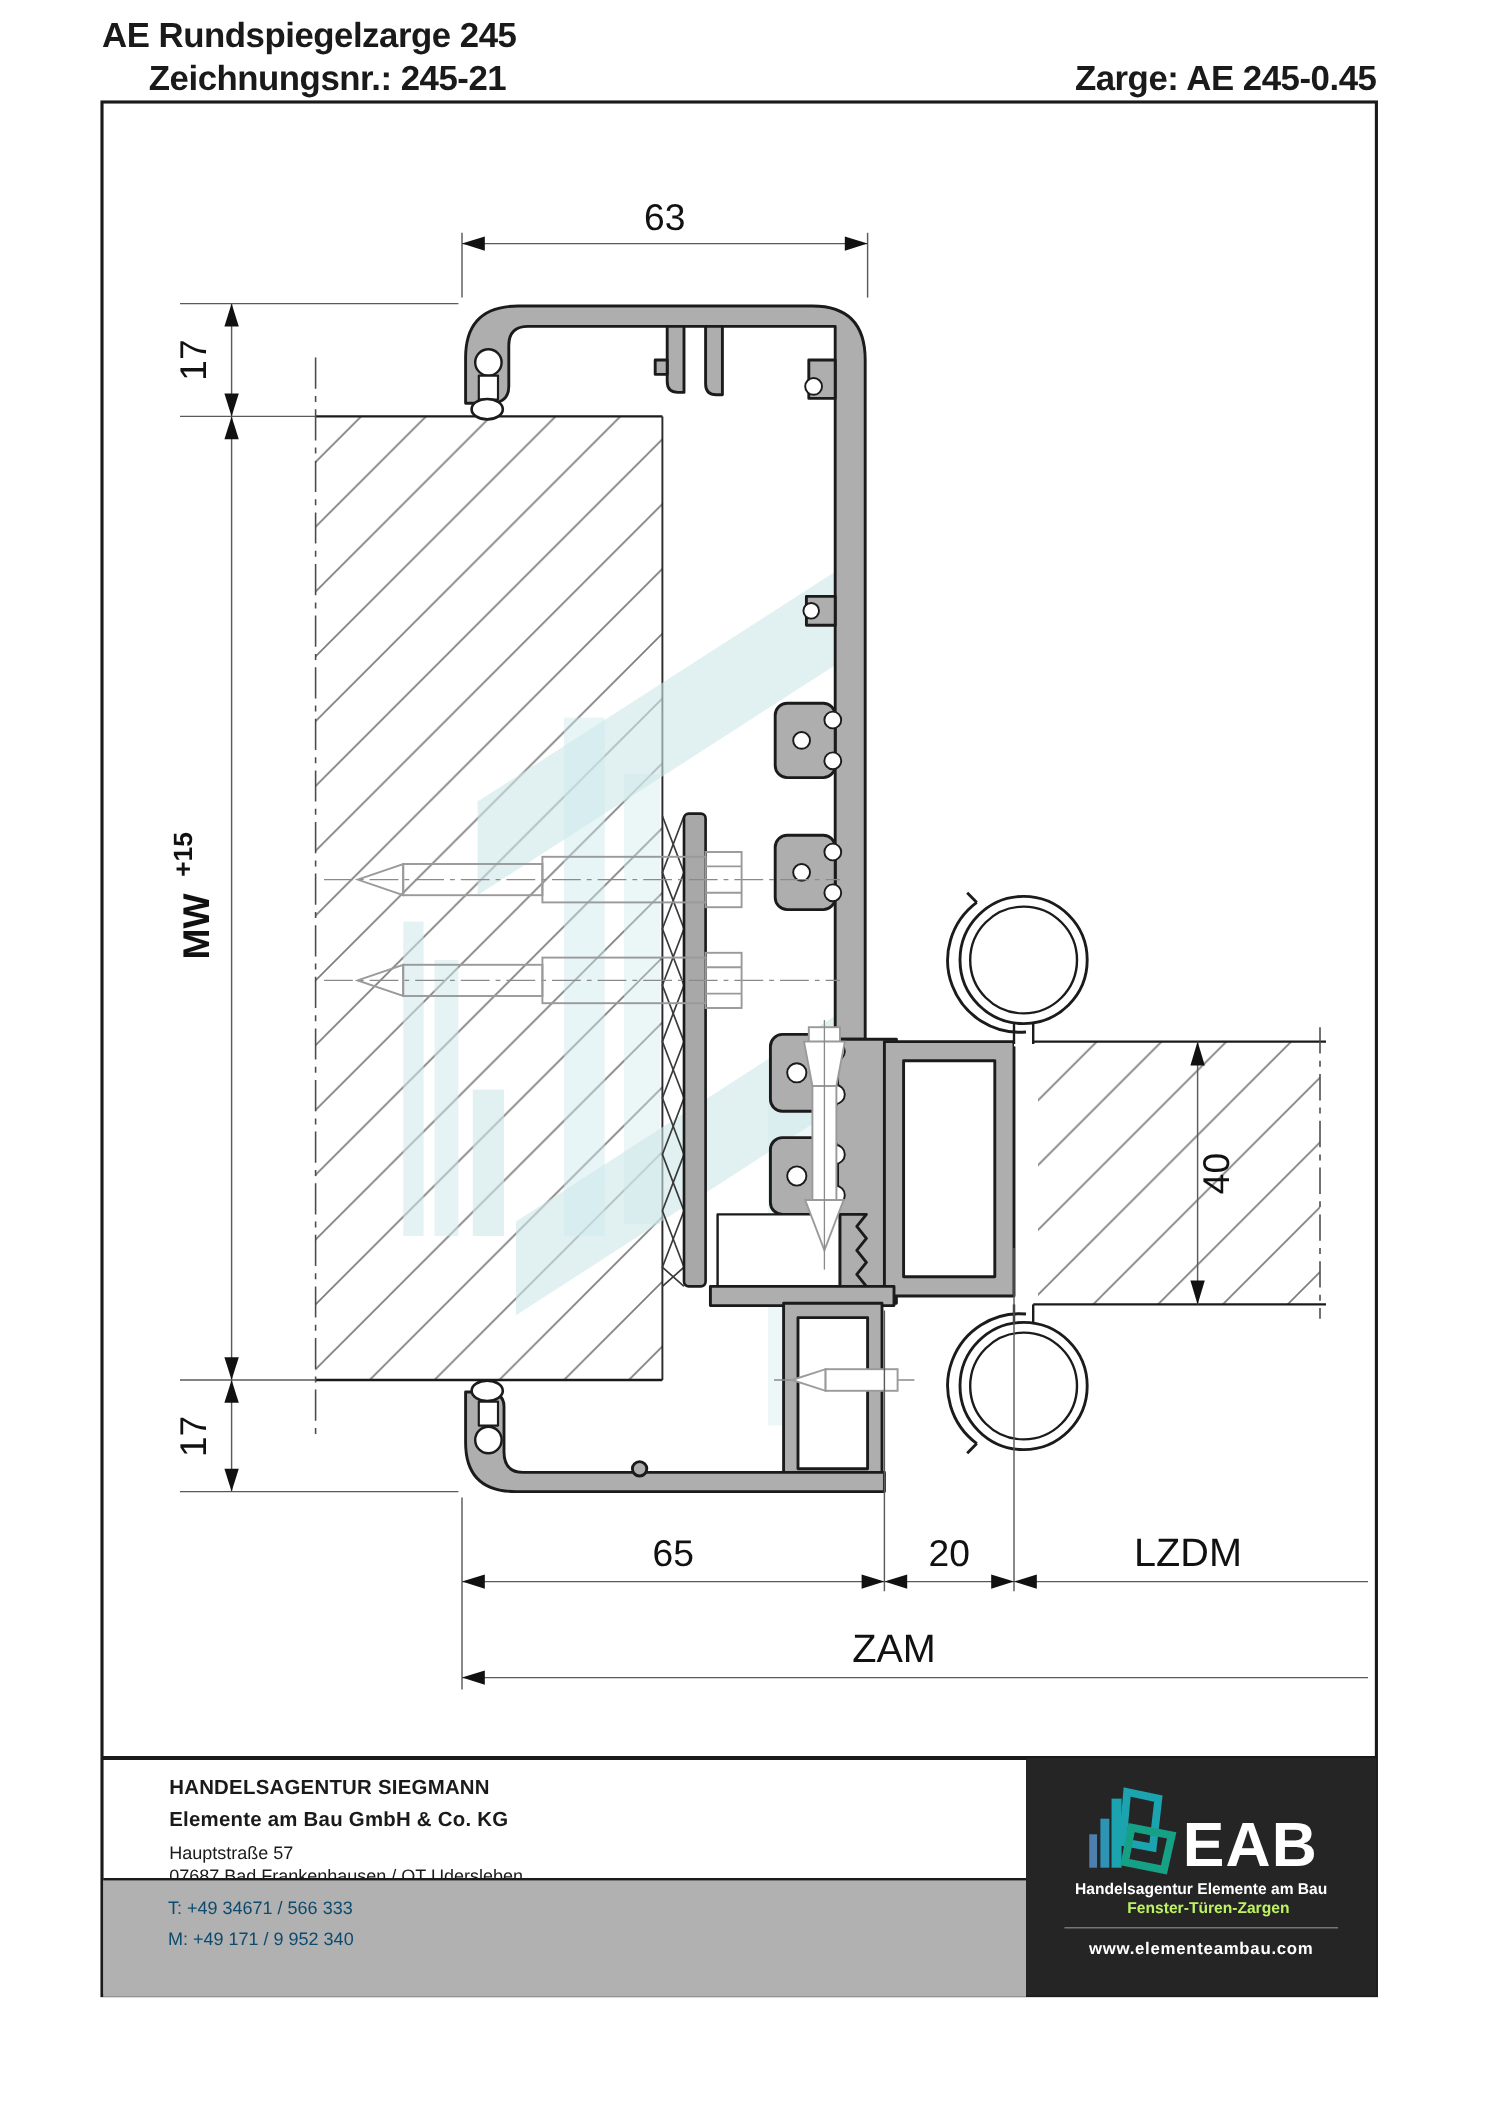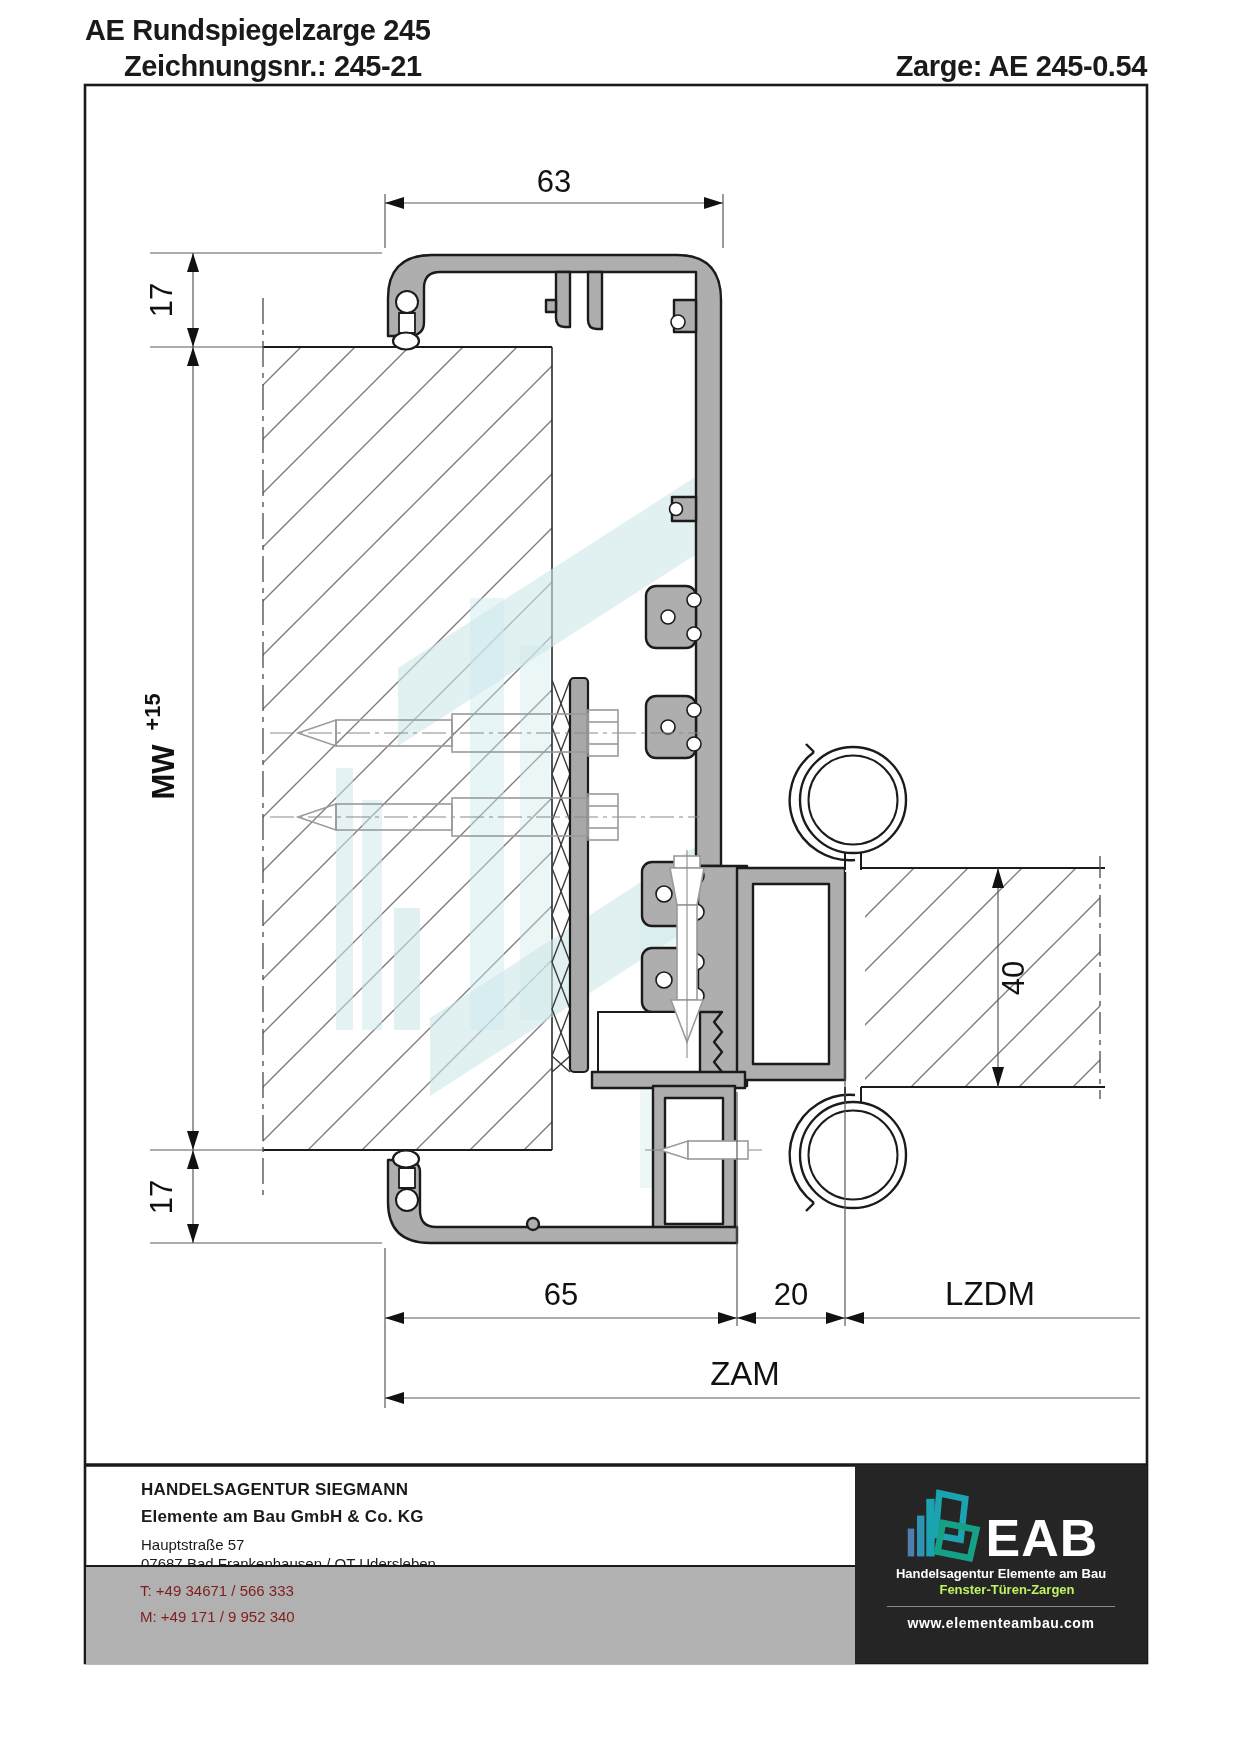--- a/index.html
+++ b/index.html
@@ -3,35 +3,35 @@
 <meta charset="utf-8">
 <style>
   html,body{margin:0;padding:0;background:#fff;}
   body{width:1240px;height:1754px;position:relative;font-family:"Liberation Sans",sans-serif;color:#1a1a1a;overflow:hidden;}
   .abs{position:absolute;}
   .hdr{font-size:29px;font-weight:600;letter-spacing:-.4px;white-space:nowrap;}
   #drawing-svg{position:absolute;left:0;top:0;}
   .addr1{font-size:17px;font-weight:700;letter-spacing:.2px;}
   .addr2{font-size:15px;font-weight:400;}
   .grayband{background:#b1b1b1;border-top:2px solid #1a1a1a;}
-  .grayband div{color:#7f1d1d;font-size:15px;margin-left:54px;line-height:26px;}
+  .grayband div{color:#0c4a6e;font-size:15px;margin-left:54px;line-height:26px;}
   .logobox{background:#252525;color:#fff;text-align:center;}
   .eab-row{display:flex;align-items:flex-end;justify-content:center;margin-top:18px;}
   .eab-abbr{font-size:52px;font-weight:800;letter-spacing:1px;line-height:.92;color:#fff;}
   .logo-sub{font-size:13px;font-weight:700;margin-top:3px;color:#fff;}
   .logo-tag{font-size:13px;font-weight:700;color:#bef264;margin-top:1px;padding-left:12px;}
   .logo-div{width:228px;height:1px;background:#8a8a8a;margin:9px auto 8px auto;}
   .logo-url{font-size:14px;font-weight:700;letter-spacing:.6px;color:#fff;}
 </style>
 </head>
 <body>
 
 <div class="abs hdr" style="left:85px;top:14px;">AE Rundspiegelzarge 245</div>
 <div class="abs hdr" style="left:100px;top:50px;margin-left:24px;">Zeichnungsnr.: 245-21</div>
-<div class="abs hdr" style="right:93px;top:50px;">Zarge: AE 245-0.54</div>
+<div class="abs hdr" style="right:93px;top:50px;">Zarge: AE 245-0.45</div>
 
 <svg id="drawing-svg" width="1240" height="1754" viewBox="0 0 1240 1754">
   <defs>
     <pattern id="hatch" patternUnits="userSpaceOnUse" width="54" height="54">
       <path d="M0,54 L54,0 M-13.5,13.5 L13.5,-13.5 M40.5,67.5 L67.5,40.5" stroke="#7d7d7d" stroke-width="1.4" fill="none"></path>
     </pattern>
   </defs>
 
   <g>
     <rect x="263" y="347" width="289" height="803" fill="url(#hatch)"></rect>

